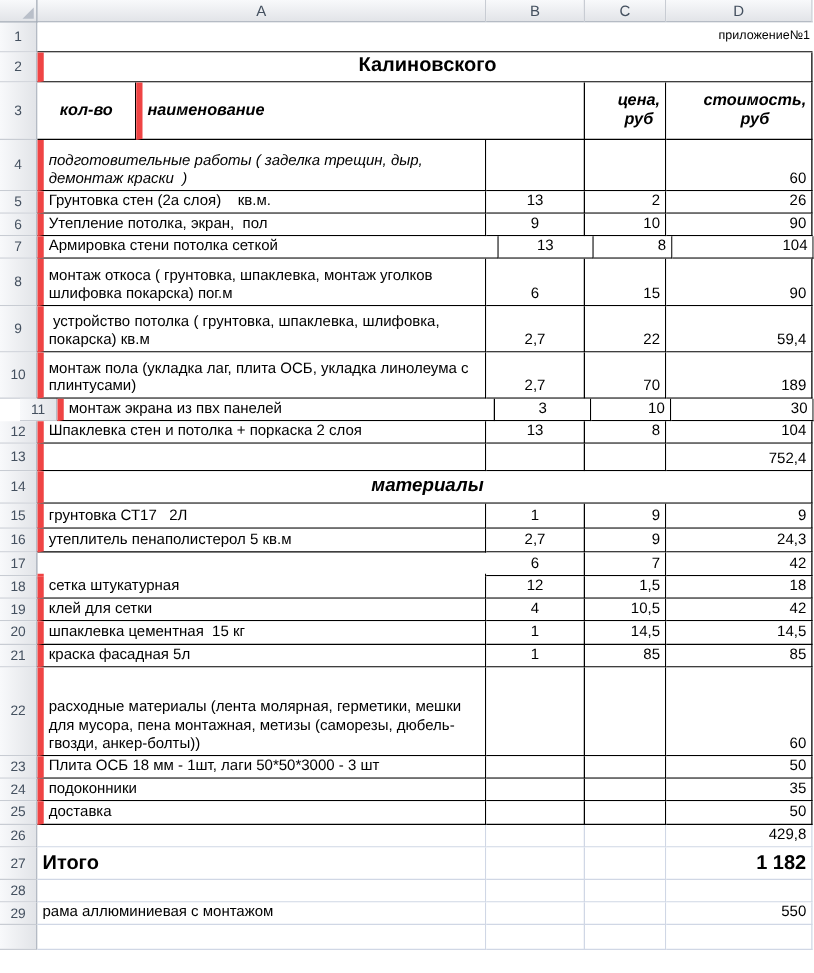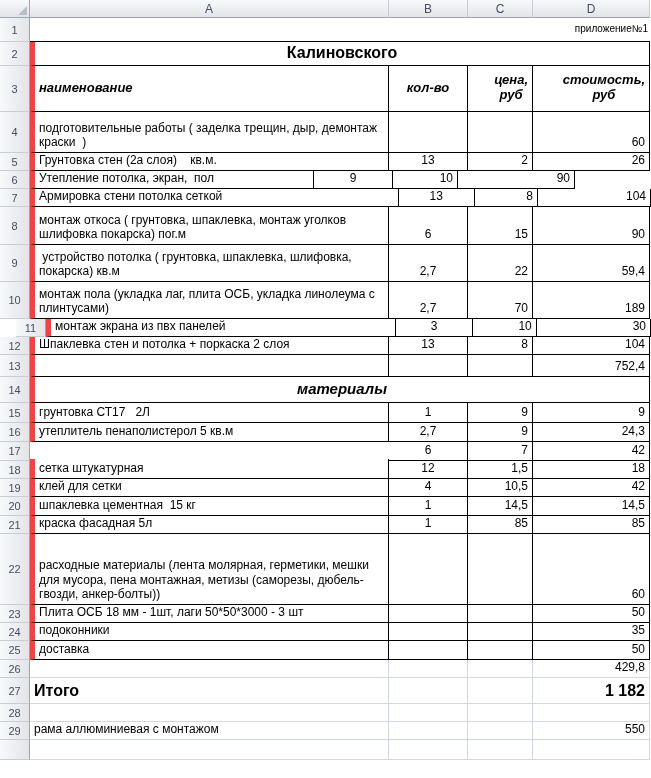--- a/index.html
+++ b/index.html
@@ -83,44 +83,44 @@
       <div class="srow" style="height: 24px;">
         <div class="rowhdr">1</div>
         <div class="cell note" style="width: 620px;">приложение№1</div>
       </div>
       <div class="srow" style="height: 24px;">
         <div class="rowhdr">2</div>
         <div class="cell merge bord first title" style="width: 620px;">Калиновского</div>
       </div>
       <div class="srow" style="height: 46px;">
         <div class="rowhdr">3</div>
+        <div class="cell b bord colh" style="width: 79px;">кол-во</div>
         <div class="cell a bord first colh" style="width: 359px;">наименование</div>
-        <div class="cell b bord colh" style="width: 79px;">кол-во</div>
         <div class="cell c bord colh" style="width: 65px;">цена,
 руб</div>
         <div class="cell d bord colh" style="width: 117px;">стоимость,
 руб</div>
       </div>
       <div class="srow" style="height: 41px;">
         <div class="rowhdr">4</div>
-        <div class="cell a bord first" style="width: 359px;">подготовительные работы ( заделка трещин, дыр, демонтаж краски  )</div>
+        <div class="cell a bord first" style="width: 359px; font-style: italic;">подготовительные работы ( заделка трещин, дыр, демонтаж краски  )</div>
         <div class="cell b bord" style="width: 79px;"></div>
         <div class="cell c bord" style="width: 65px;"></div>
         <div class="cell d bord" style="width: 117px;">60</div>
       </div>
       <div class="srow" style="height: 18px;">
         <div class="rowhdr">5</div>
         <div class="cell a bord first" style="width: 359px;">Грунтовка стен (2а слоя)    кв.м.</div>
         <div class="cell b bord" style="width: 79px;">13</div>
         <div class="cell c bord" style="width: 65px;">2</div>
         <div class="cell d bord" style="width: 117px;">26</div>
       </div>
       <div class="srow" style="height: 18px;">
         <div class="rowhdr">6</div>
-        <div class="cell a bord first" style="width: 284px;">Утепление потолка, экран,  пол</div>
+        <div class="cell a bord first" style="width: 359px;">Утепление потолка, экран,  пол</div>
         <div class="cell b bord" style="width: 79px;">9</div>
         <div class="cell c bord" style="width: 65px;">10</div>
         <div class="cell d bord" style="width: 117px;">90</div>
       </div>
       <div class="srow" style="height: 18px;">
         <div class="rowhdr">7</div>
         <div class="cell a bord first" style="width: 382px;">Армировка стени потолка сеткой</div>
         <div class="cell b bord" style="width: 79px;">13</div>
         <div class="cell c bord" style="width: 65px;">8</div>
         <div class="cell d bord" style="width: 117px;">104</div>

